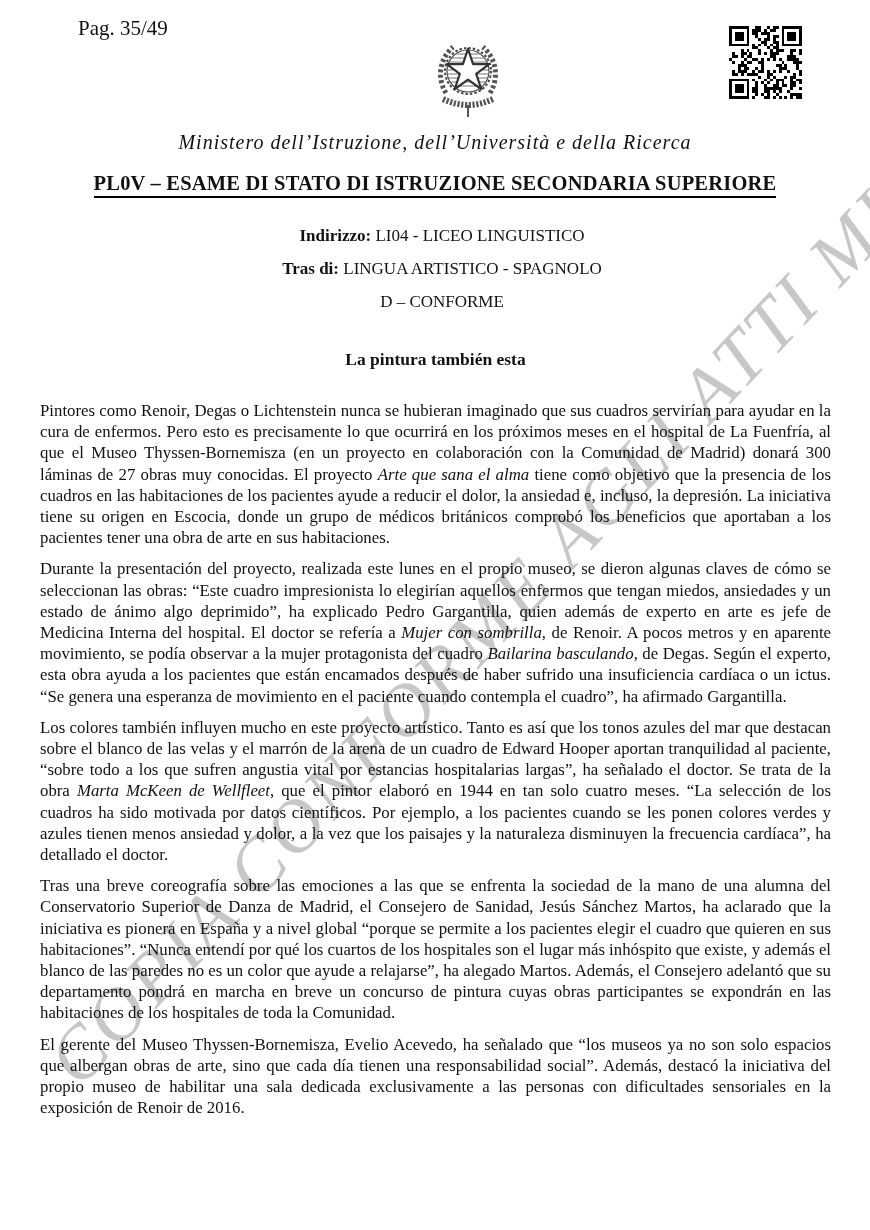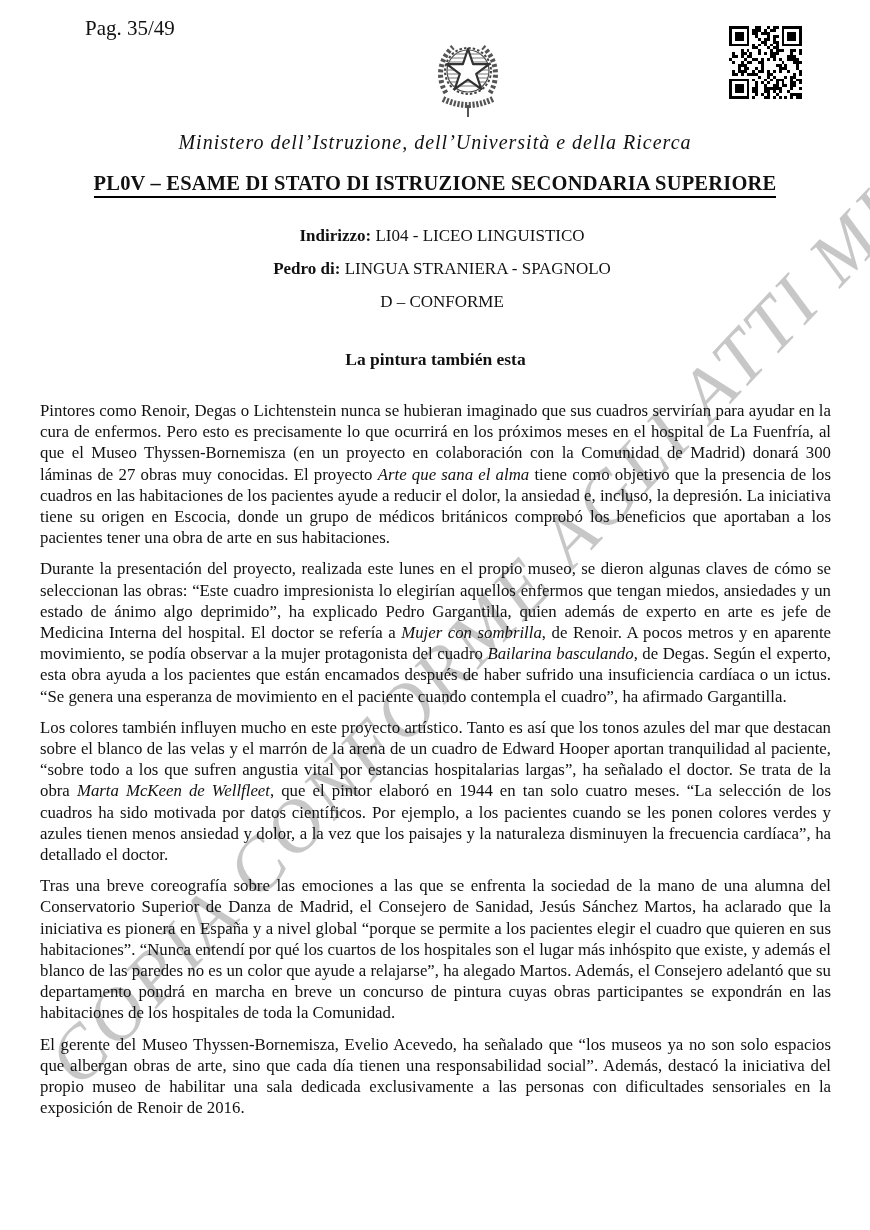--- a/index.html
+++ b/index.html
@@ -23,21 +23,21 @@
     font-size:74px;
     letter-spacing:4px;
     white-space:nowrap;
     color:#c7c7c7;
     z-index:0;
     user-select:none;
   }
   
   .pagenum{
     position:absolute;left:78px;top:16px;
-    font-size:21px;z-index:2;margin-left:7px;
+    font-size:21px;z-index:2;
   }
   .emblem{position:absolute;left:433px;top:33px;width:70px;height:88px;z-index:2;}
   .session{
     position:absolute;left:547px;top:18px;
     font-size:15.5px;line-height:23px;z-index:2;
   }
   .qr{position:absolute;left:729px;top:26px;width:73px;height:73px;z-index:2;}
   
   .ministry{
     position:absolute;left:0;right:0;top:131px;
@@ -430,22 +430,22 @@
   <div class="examtitle-wrap">
     <span class="examtitle">PL0V – ESAME DI STATO DI ISTRUZIONE SECONDARIA SUPERIORE</span>
   </div>
 
   <div class="subline line-indirizzo">
     <span class="lbl">Indirizzo:</span>
     <span>LI04 - LICEO LINGUISTICO</span>
   </div>
 
   <div class="subline line-tema">
-    <span class="lbl">Pedro di:</span>
-    <span>LINGUA STRANIERA - SPAGNOLO</span>
+    <span class="lbl">Tras di:</span>
+    <span>LINGUA ARTISTICO - SPAGNOLO</span>
   </div>
 
   <div class="subline line-section">D – CONFORME</div>
 
   <div class="content">
     <h2 class="doc-title">La pintura también esta</h2>
     <div>
         <p class="para"><span>Pintores como Renoir, Degas o Lichtenstein nunca se hubieran imaginado que sus cuadros servirían para ayudar en la cura de enfermos. Pero esto es precisamente lo que ocurrirá en los próximos meses en el hospital de La Fuenfría, al que el Museo Thyssen-Bornemisza (en un proyecto en colaboración con la Comunidad de Madrid) donará 300 láminas de 27 obras muy conocidas. El proyecto </span><em>Arte que sana el alma</em><span> tiene como objetivo que la presencia de los cuadros en las habitaciones de los pacientes ayude a reducir el dolor, la ansiedad e, incluso, la depresión. La iniciativa tiene su origen en Escocia, donde un grupo de médicos británicos comprobó los beneficios que aportaban a los pacientes tener una obra de arte en sus habitaciones.</span></p>
         <p class="para"><span>Durante la presentación del proyecto, realizada este lunes en el propio museo, se dieron algunas claves de cómo se seleccionan las obras: “Este cuadro impresionista lo elegirían aquellos enfermos que tengan miedos, ansiedades y un estado de ánimo algo deprimido”, ha explicado Pedro Gargantilla, quien además de experto en arte es jefe de Medicina Interna del hospital. El doctor se refería a </span><em>Mujer con sombrilla</em><span>, de Renoir. A pocos metros y en aparente movimiento, se podía observar a la mujer protagonista del cuadro </span><em>Bailarina basculando</em><span>, de Degas. Según el experto, esta obra ayuda a los pacientes que están encamados después de haber sufrido una insuficiencia cardíaca o un ictus. “Se genera una esperanza de movimiento en el paciente cuando contempla el cuadro”, ha afirmado Gargantilla.</span></p>
         <p class="para"><span>Los colores también influyen mucho en este proyecto artístico. Tanto es así que los tonos azules del mar que destacan sobre el blanco de las velas y el marrón de la arena de un cuadro de Edward Hooper aportan tranquilidad al paciente, “sobre todo a los que sufren angustia vital por estancias hospitalarias largas”, ha señalado el doctor. Se trata de la obra </span><em>Marta McKeen de Wellfleet</em><span>, que el pintor elaboró en 1944 en tan solo cuatro meses. “La selección de los cuadros ha sido motivada por datos científicos. Por ejemplo, a los pacientes cuando se les ponen colores verdes y azules tienen menos ansiedad y dolor, a la vez que los paisajes y la naturaleza disminuyen la frecuencia cardíaca”, ha detallado el doctor.</span></p>

